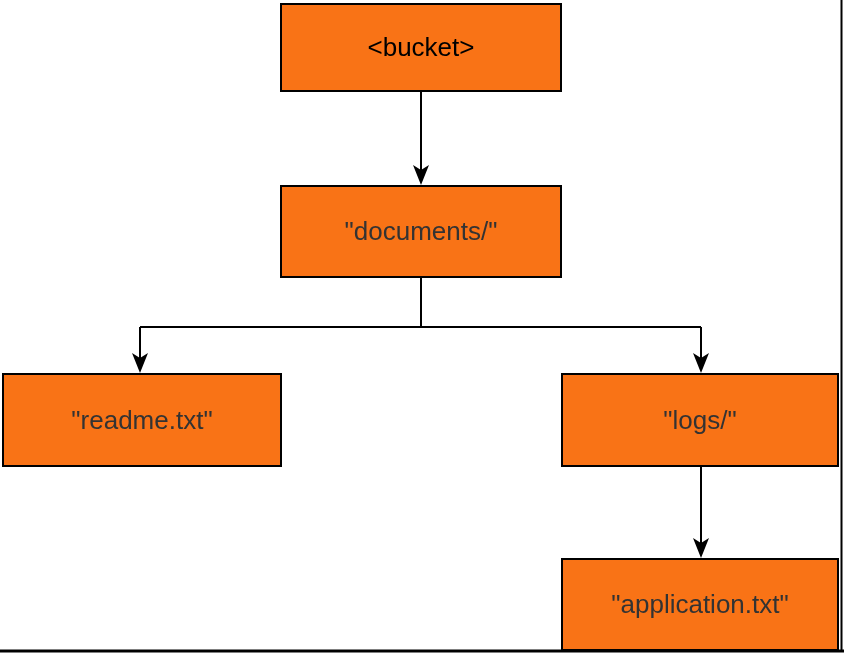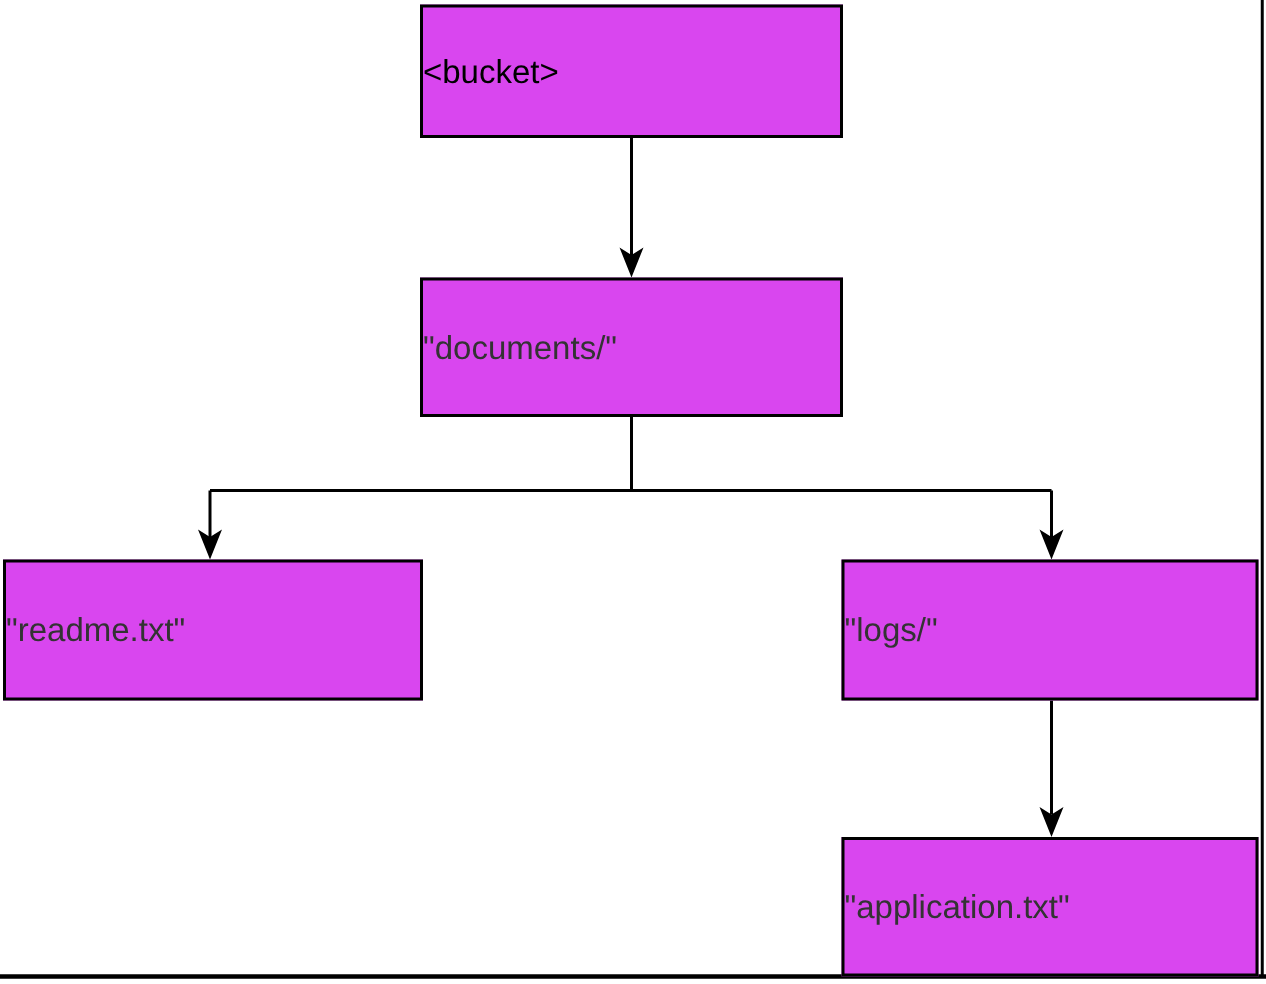--- a/index.html
+++ b/index.html
@@ -19,24 +19,25 @@
     position: absolute;
     left: 0;
     top: 0;
     width: 844px;
     height: 656px;
   }
   .node {
     position: absolute;
     box-sizing: border-box;
     border: 2px solid #000000;
-    background: #d946ef;
+    background: #f97316;
     display: flex;
     align-items: center;
-    font-size: 22px;
+    justify-content: center;
+    font-size: 26px;
     color: #333333;
     white-space: nowrap;
   }
   .node.root {
     color: #000000;
   }
   .node-bucket      { left: 280px; top: 3px;   width: 282px; height: 89px; }
   .node-documents   { left: 280px; top: 185px; width: 282px; height: 93px; }
   .node-readme      { left: 2px;   top: 373px; width: 280px; height: 94px; }
   .node-logs        { left: 561px; top: 373px; width: 278px; height: 94px; }

